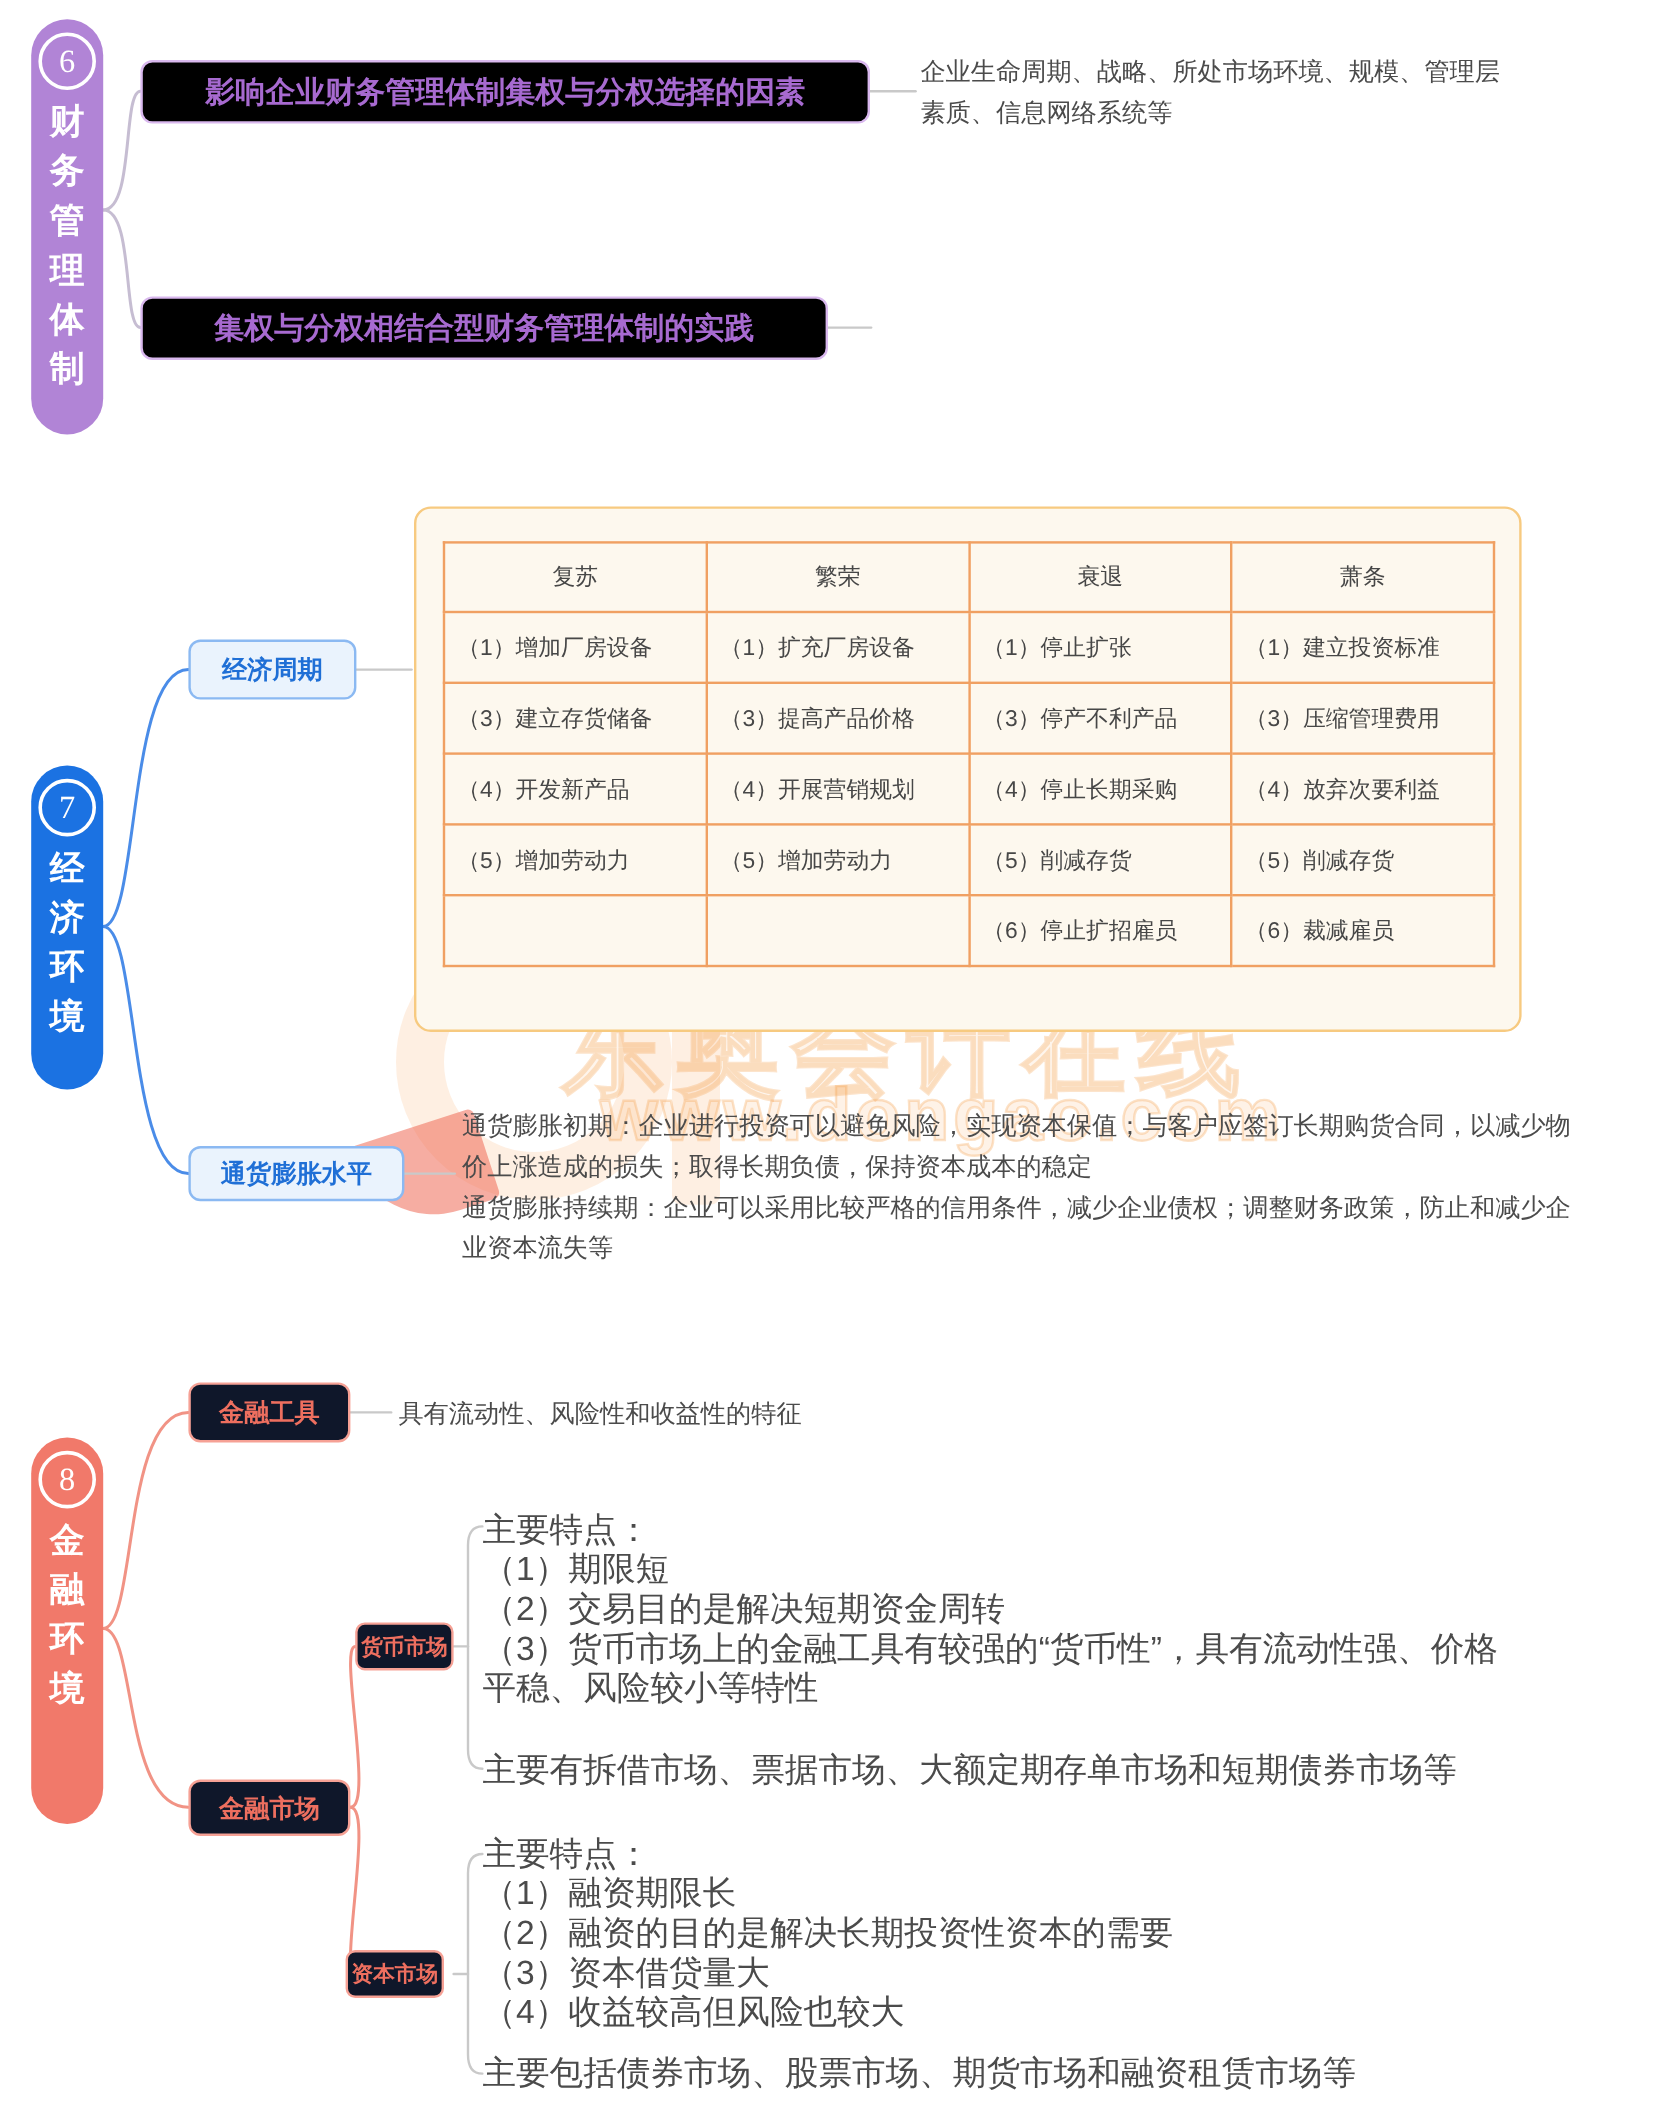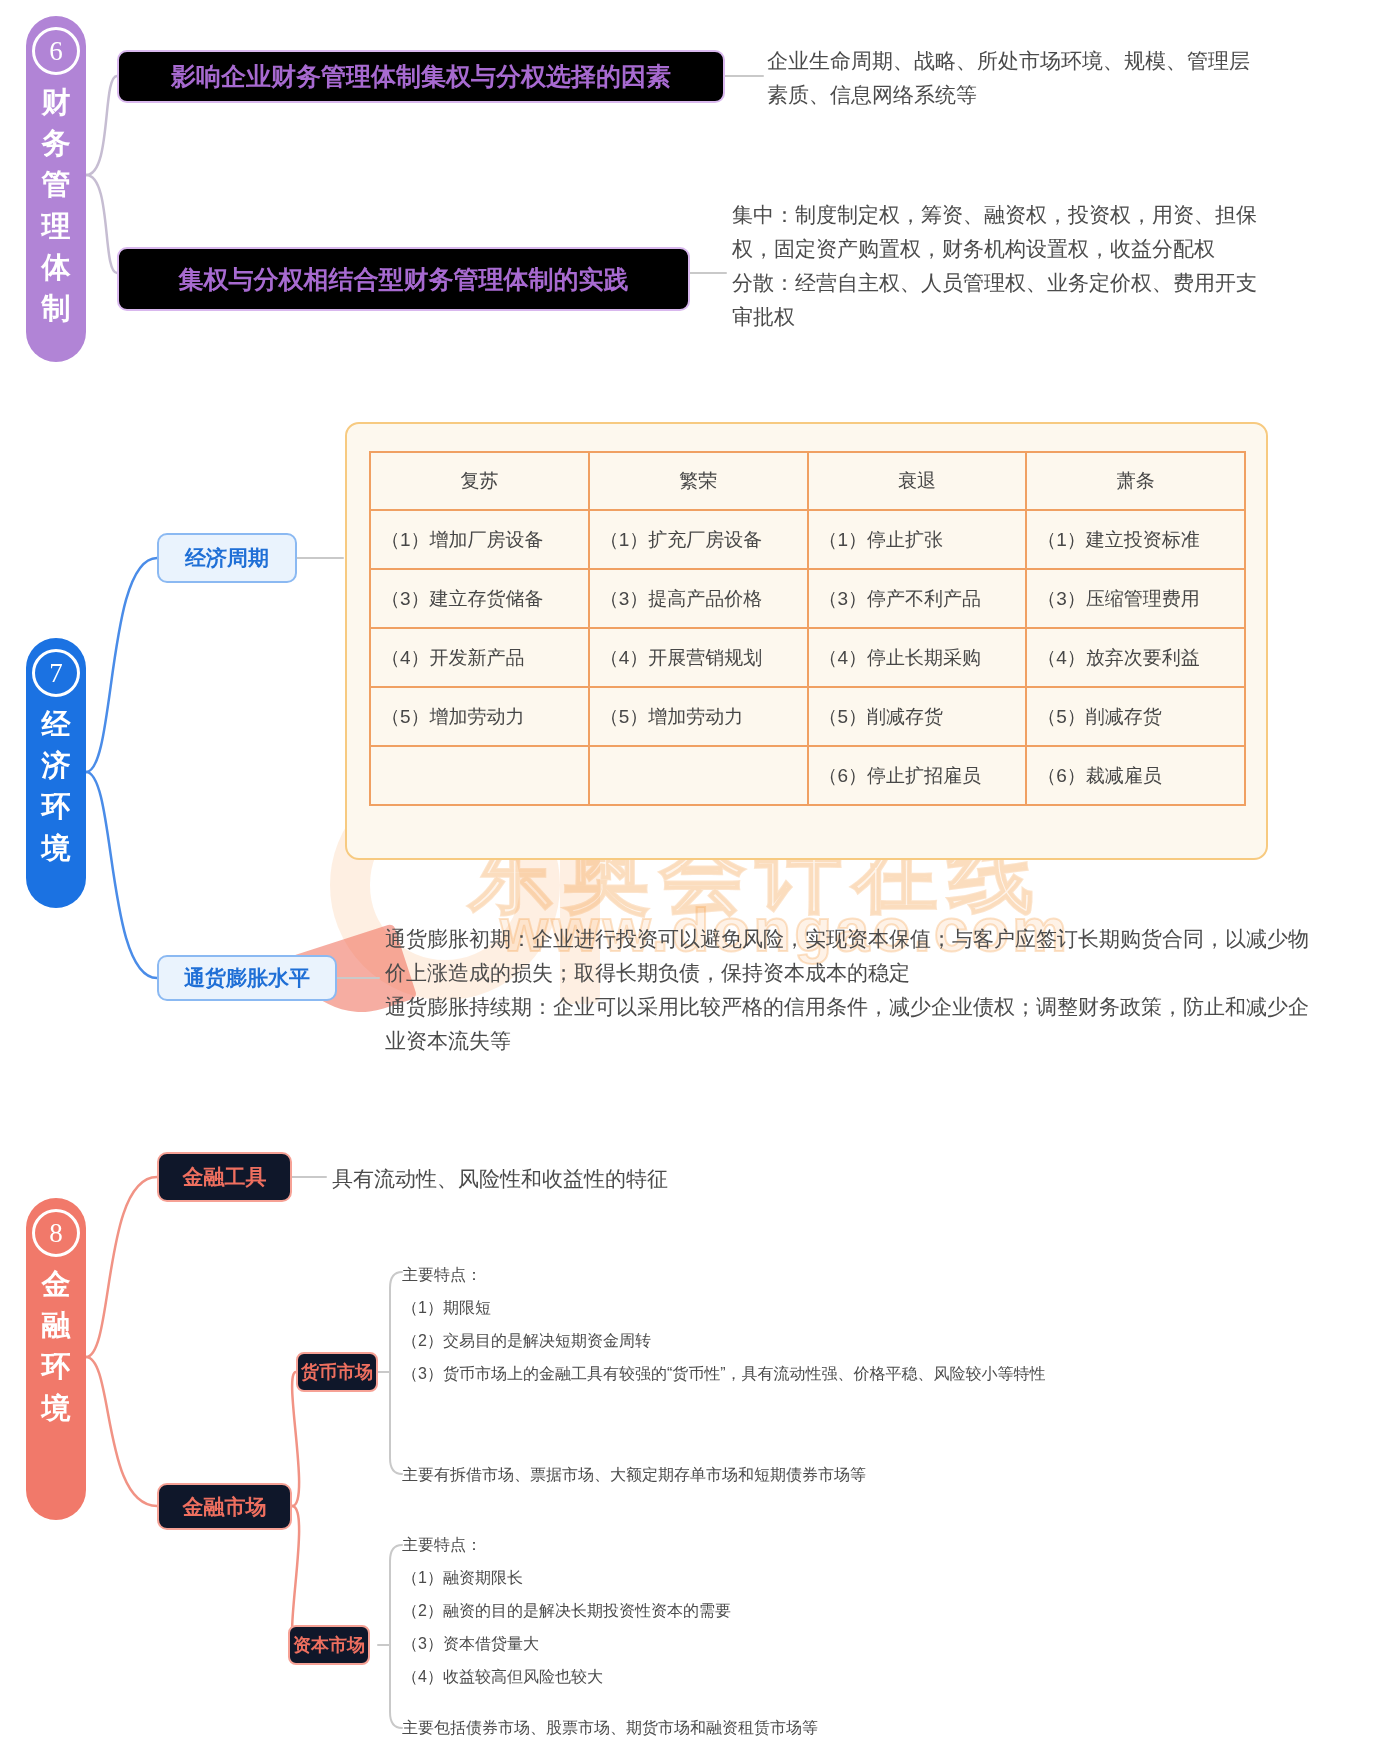--- a/index.html
+++ b/index.html
@@ -22,21 +22,21 @@
 
   
   .nodebox{position:absolute;display:flex;align-items:center;justify-content:center;border-radius:10px;font-weight:700;white-space:nowrap;z-index:2;box-sizing:border-box;}
   .purple-box{background:#000000;border:2px solid #d9b8ee;color:#a76ad0;font-size:25px;}
   .blue-box{background:#eaf3fd;border:2px solid #8bb9f2;color:#1f6fd6;font-size:21px;}
   .pink-box{background:#0f172a;border:2px solid #f6a195;color:#ee6f5f;font-size:21px;}
   .pink-box.small{font-size:18px;border-radius:8px;}
 
   
   .detail{position:absolute;color:#4b4b4b;font-size:21px;line-height:34px;white-space:pre-line;z-index:2;}
-  .detail.small{font-size:16px;line-height:33px;}
+  .detail.small{font-size:28px;line-height:33px;}
 
   
   .container-box{position:absolute;left:345px;top:422px;width:923px;height:438px;background:#fdf8ee;
     border:2px solid #f7ca80;border-radius:14px;z-index:2;box-sizing:border-box;}
   table.cycle{position:absolute;left:22px;top:27px;width:877px;border-collapse:collapse;table-layout:fixed;}
   .cycle th,.cycle td{border:2px solid #f0a062;font-weight:400;font-size:19px;color:#474747;}
   .cycle th{text-align:center;height:54px;}
   .cycle td{padding-left:10px;height:55px;text-align:left;}
 
   
@@ -83,25 +83,23 @@
   <div class="pill pill6">
     <div class="num">6</div>
     <div class="vtitle">财务管理体制</div>
   </div>
 
   <div class="nodebox purple-box" style="left:117px;top:50px;width:608px;height:53px;">
     <span>影响企业财务管理体制集权与分权选择的因素</span>
   </div>
   <div class="detail" style="left:767px;top:44px;width:500px;">企业生命周期、战略、所处市场环境、规模、管理层素质、信息网络系统等</div>
 
-  <div class="nodebox purple-box" style="left:117px;top:247px;width:573px;height:64px;">
+  <div class="nodebox purple-box" style="left:117px;top:247px;width:573px;height:53px;">
     <span>集权与分权相结合型财务管理体制的实践</span>
   </div>
-  <div class="detail" style="left:732px;top:198px;width:540px;">集中：制度制定权，筹资、融资权，投资权，用资、担保权，固定资产购置权，财务机构设置权，收益分配权
-分散：经营自主权、人员管理权、业务定价权、费用开支审批权</div>
 
   <div class="pill pill7">
     <div class="num">7</div>
     <div class="vtitle">经济环境</div>
   </div>
 
   <div class="nodebox blue-box" style="left:157px;top:533px;width:140px;height:50px;">
     <span>经济周期</span>
   </div>
 

